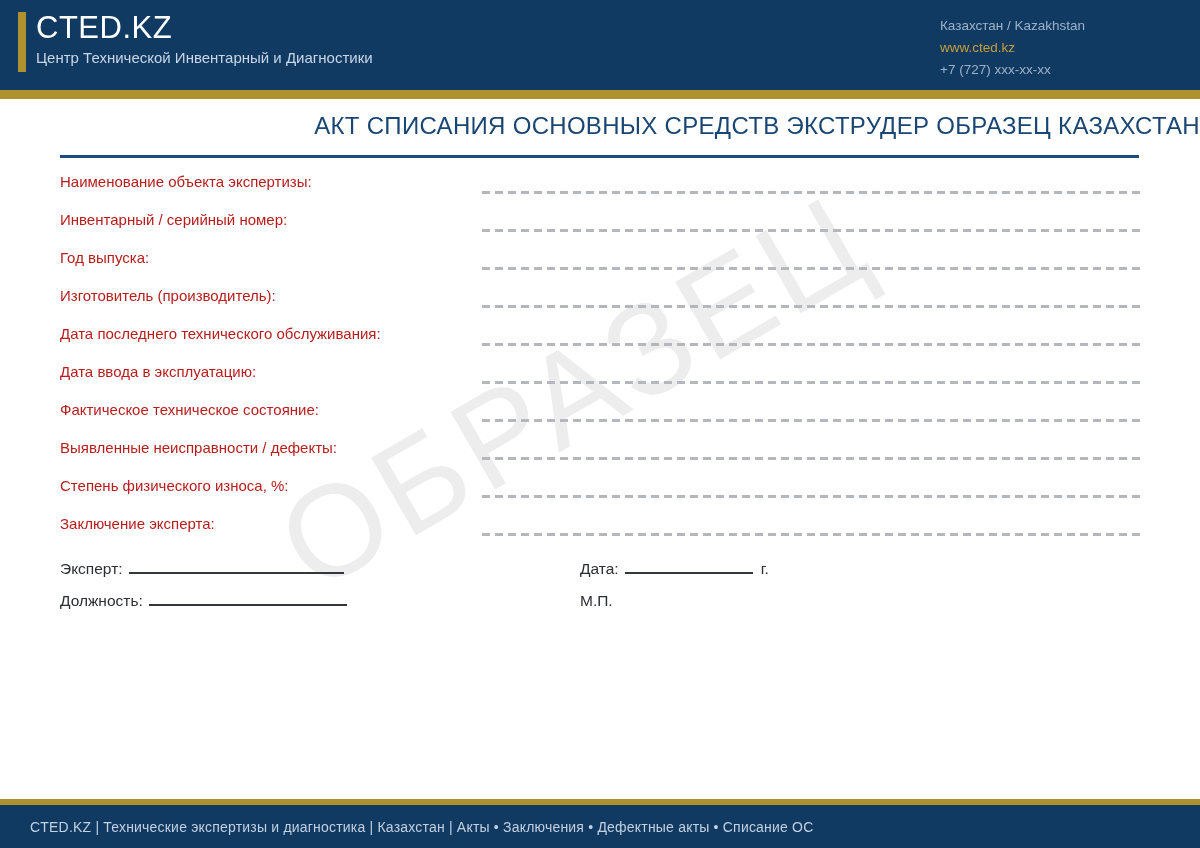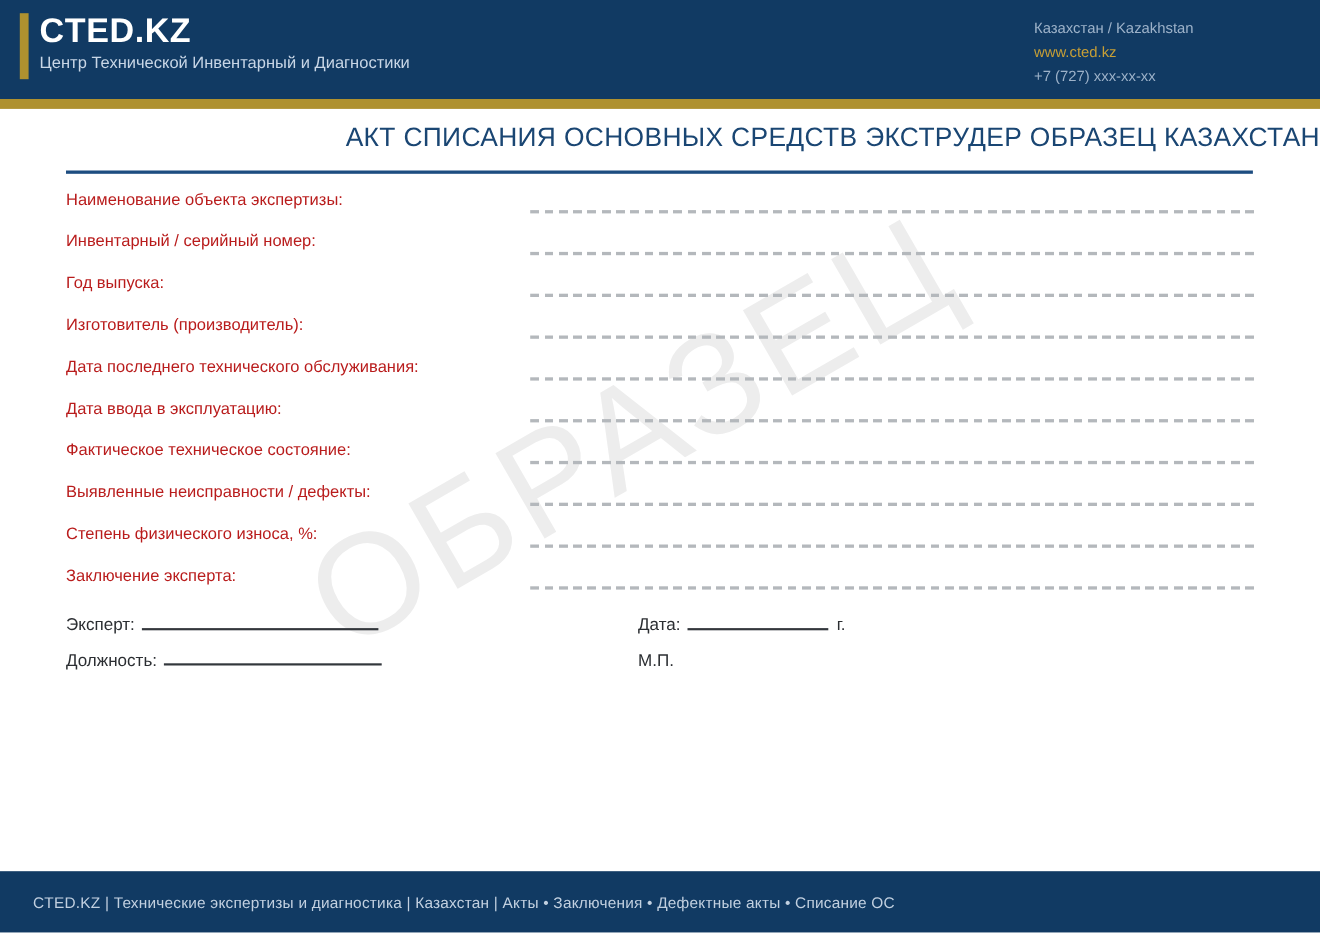--- a/index.html
+++ b/index.html
@@ -5,21 +5,21 @@
   * { margin: 0; padding: 0; box-sizing: border-box; }
   html, body { width: 1200px; height: 848px; background: #ffffff; overflow: hidden; }
   body { font-family: "Liberation Sans", sans-serif; }
 
   .page { position: relative; width: 1200px; height: 848px; background: #ffffff; overflow: hidden; }
 
   
   .topbar { position: absolute; top: 0; left: 0; right: 0; height: 90px; background: #113a63; }
   .gold-bar { position: absolute; left: 18px; top: 12px; width: 8px; height: 60px; background: #af912f; }
   .brand { position: absolute; left: 36px; top: 10px; }
-  .logo { color: #ffffff; font-size: 31px; font-weight: 700; letter-spacing: 0.5px; line-height: 36px; }
+  .logo { color: #ffffff; font-size: 31px; font-weight: 400; letter-spacing: 0.5px; line-height: 36px; }
   .tagline { color: #c8d6e6; font-size: 15px; font-weight: 400; margin-top: 3px; }
   .contact { position: absolute; left: 940px; top: 15px; font-size: 13.5px; line-height: 22px; color: #9db2c9; }
   .contact .site { color: #c79f36; cursor: pointer; }
 
   .gold-strip { position: absolute; left: 0; right: 0; background: #af912f; }
   .gold-strip.top { top: 90px; height: 9px; }
   .gold-strip.bottom { bottom: 40px; height: 9px; }
 
   
   .doc-title { position: absolute; top: 112px; left: 0; width: 100%; text-align: right;
@@ -45,21 +45,21 @@
   .sig-left { position: absolute; left: 0; top: 0; }
   .sig-right { position: absolute; left: 520px; top: 0; }
   .sig-line { display: inline-block; height: 13px; border-bottom: 2px solid #33373c;
               margin-left: 6px; vertical-align: baseline; }
   .w215 { width: 215px; }
   .w198 { width: 198px; }
   .w128 { width: 128px; }
   .suffix { margin-left: 8px; }
 
   
-  .footbar { position: absolute; bottom: 0; left: 0; right: 0; height: 56px; background: #113a63;
+  .footbar { position: absolute; bottom: 0; left: 0; right: 0; height: 43px; background: #113a63;
              display: flex; align-items: center; padding-left: 30px; }
   .footbar span { color: #c2d0e0; font-size: 14px; letter-spacing: 0.2px; }
 </style>
 </head>
 <body>
 
 <div class="page">
 
   <header class="topbar">
     <div class="gold-bar"></div>

